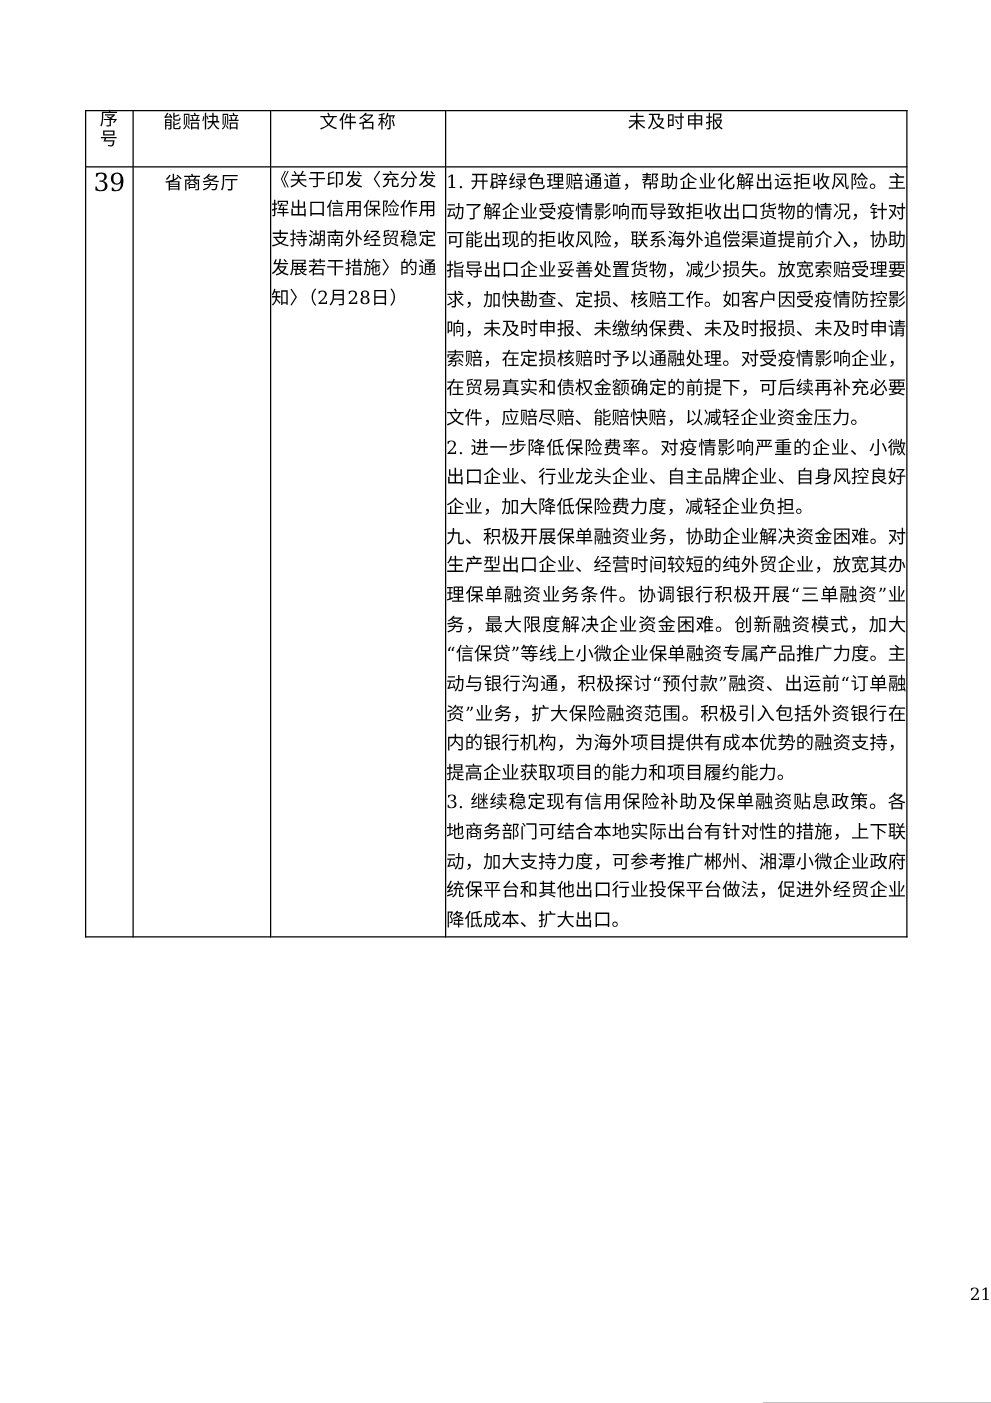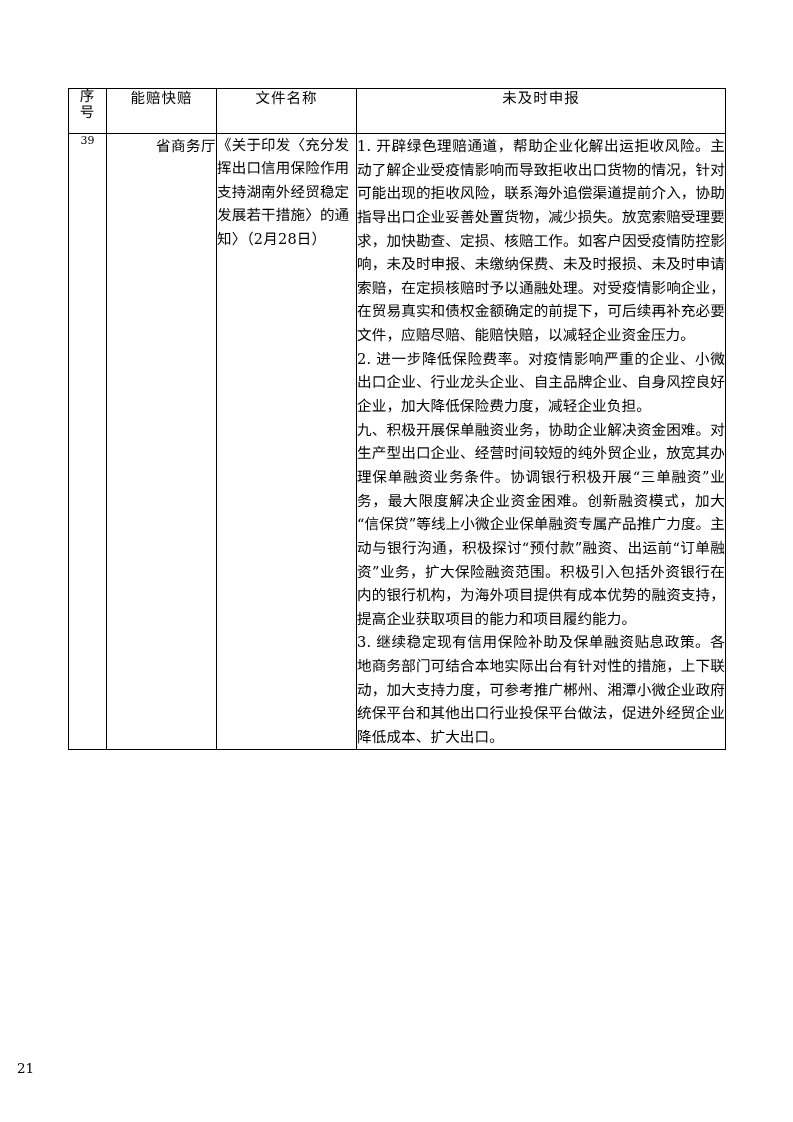--- a/index.html
+++ b/index.html
@@ -42,24 +42,24 @@
     line-height: 1.25;
     letter-spacing: 1px;
   }
   .hdr-seq {
     line-height: 1.1;
     padding: 3px 0;
   }
   .cell-seq {
     text-align: center;
     vertical-align: middle;
-    font-size: 11px;
+    font-size: 20px;
   }
   .cell-org {
-    text-align: right;
+    text-align: center;
     vertical-align: middle;
     font-size: 14.5px;
     letter-spacing: 0.5px;
   }
   .cell-file {
     text-align: left;
     vertical-align: middle;
     font-size: 14.5px;
     line-height: 1.62;
     padding: 4px 6px;
@@ -75,24 +75,23 @@
   }
   .cell-main p {
     margin: 0;
     text-indent: 0;
   }
   .page-number {
     position: absolute;
     left: 17px;
     right: 0;
     top: 1028px;
-    text-align: left;
+    text-align: right;
     font-size: 13.5px;
     font-family: "DejaVu Serif", "Liberation Serif", serif;
-    margin-top: 32px;
   }
 </style>
 </head>
 <body>
 
 <div class="page">
 
   <table class="doc-table">
     <colgroup>
       <col class="col-seq">

